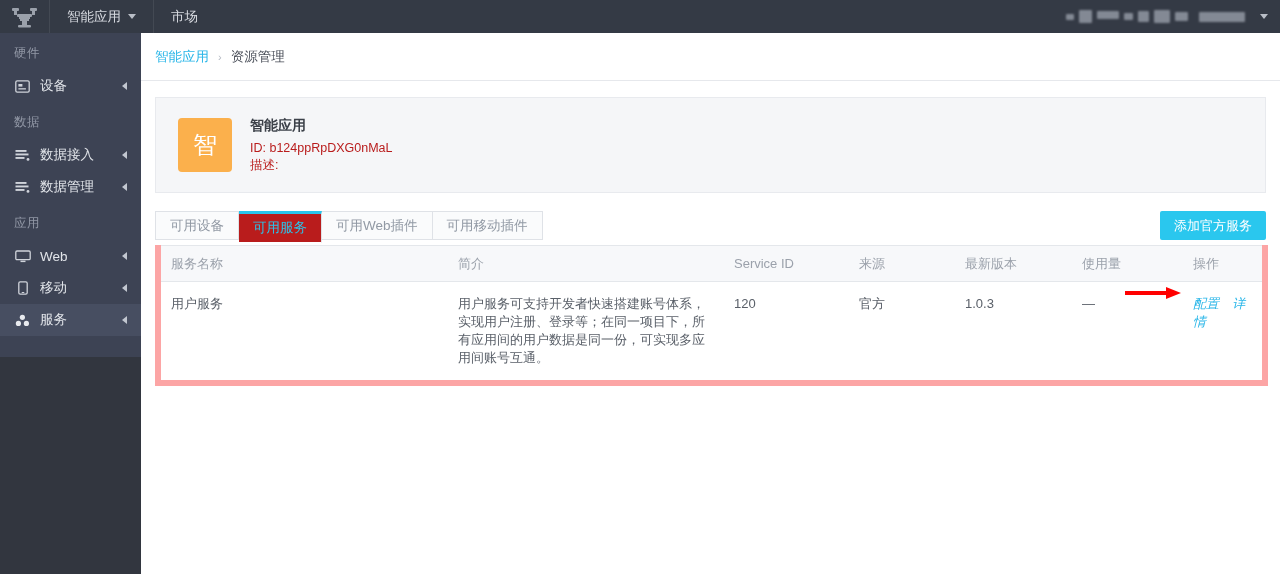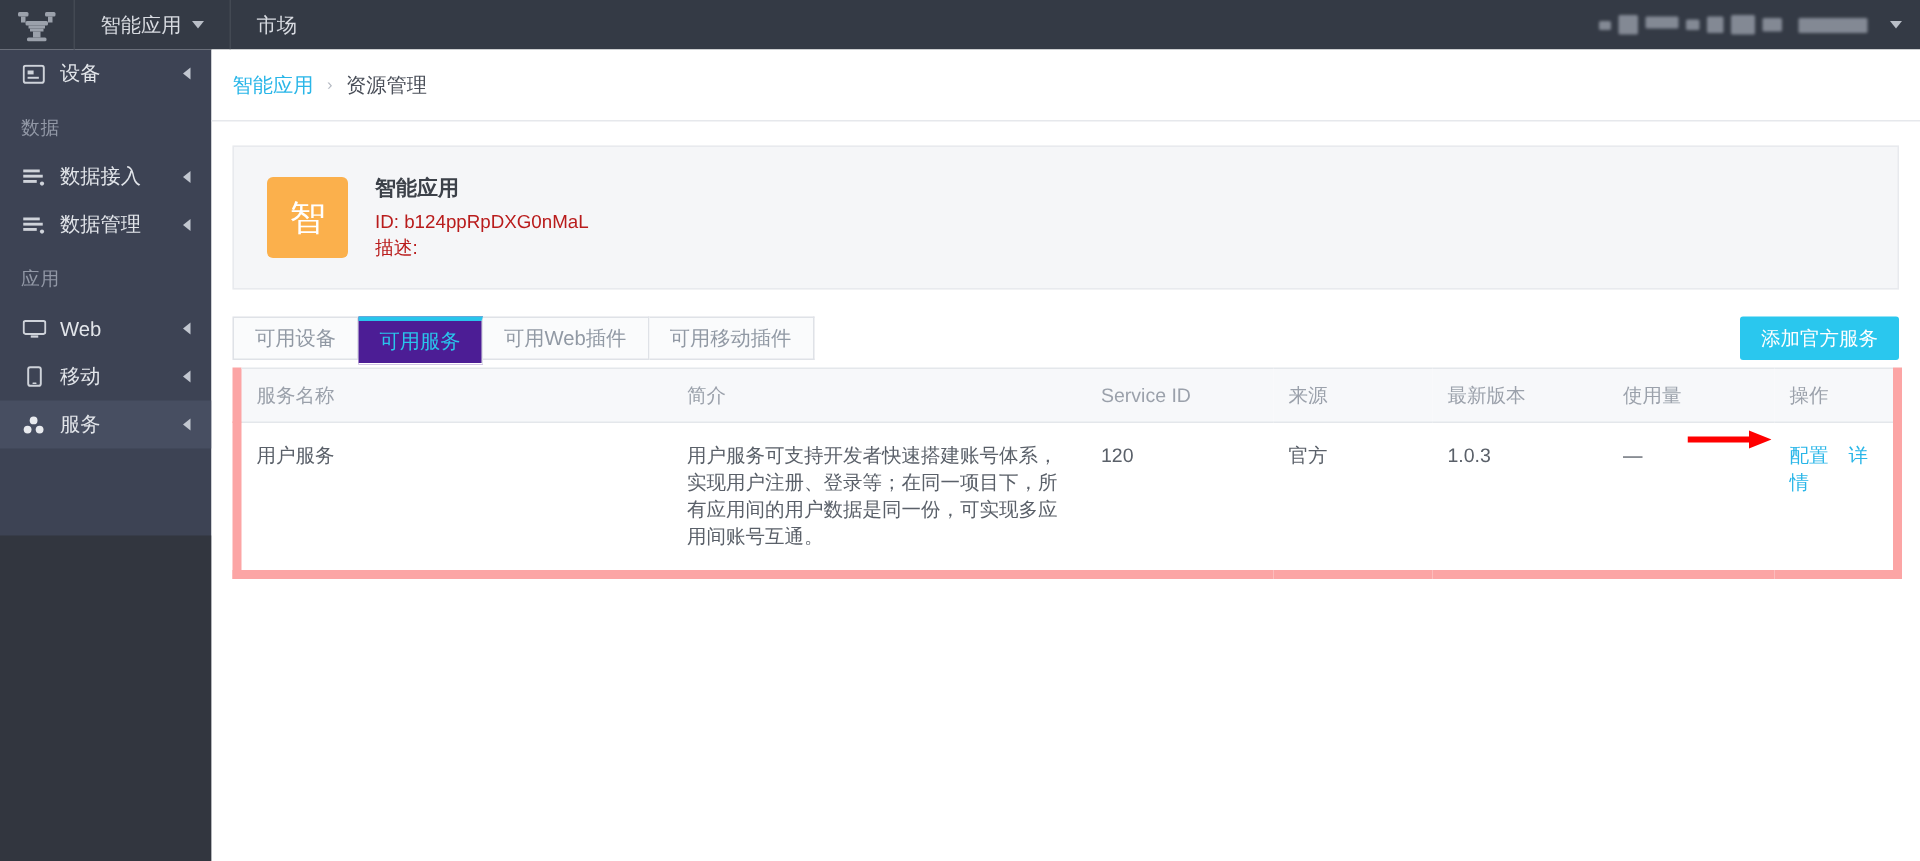--- a/index.html
+++ b/index.html
@@ -173,21 +173,21 @@
     font-size: 13.5px;
     color: #9199a4;
     background: #fafbfc;
     border: 1px solid #dfe2e7;
     border-left: none;
     position: relative;
   }
   .tab:first-child { border-left: 1px solid #dfe2e7; }
   .tab.active {
     color: #29c5ec;
-    background: #4c1d95;
+    background: #b91c1c;
     border-bottom-color: #ffffff;
     height: 32px;
     border-top: 3px solid #29c5ec;
   }
   .add-btn {
     position: absolute; right: 0; top: 0;
     background: #2ac7ee;
     color: #ffffff;
     font-size: 13px;
     height: 29px;
@@ -219,21 +219,21 @@
   }
   .table tbody td {
     font-size: 13px;
     color: #5a6069;
     padding: 13px 10px;
     vertical-align: top;
     line-height: 18px;
   }
   .desc-cell { color: #6b7179; }
   .dash { color: #6b7179; }
-  .action-cell { position: relative; }
+  .action-cell { position: relative; font-style: italic; }
   .act-link {
     color: #29b6e8;
     text-decoration: none;
     cursor: pointer;
   }
   .act-sep { display: inline-block; width: 6px; }
 
   .arrow-anno {
     position: absolute;
     left: -58px; top: 4px;
@@ -281,20 +281,21 @@
       <span class="blk" style="width:13px;height:9px;"></span>
       <span class="blk" style="width:46px;height:10px;margin-left:6px;"></span>
       <i class="caret-down" style="margin-left:10px;"></i>
     </div>
   </div>
 </div>
 
 <div class="sidebar">
   <div class="sidebar-bottom-fill"></div>
 
+  <div class="side-group-title">硬件</div>
   <div class="side-item">
     <span class="side-ico">
       <svg width="15" height="13" viewBox="0 0 15 13">
           <rect x="0.8" y="0.8" width="13.4" height="11.4" rx="1.4" fill="none" stroke="#cfd3da" stroke-width="1.3"></rect>
           <rect x="3.4" y="4" width="4" height="2.6" fill="#cfd3da"></rect>
           <rect x="3.4" y="8.2" width="7.5" height="1.3" fill="#cfd3da"></rect>
         </svg>
     </span>
     <span>设备</span>
     <i class="side-arrow"></i>

